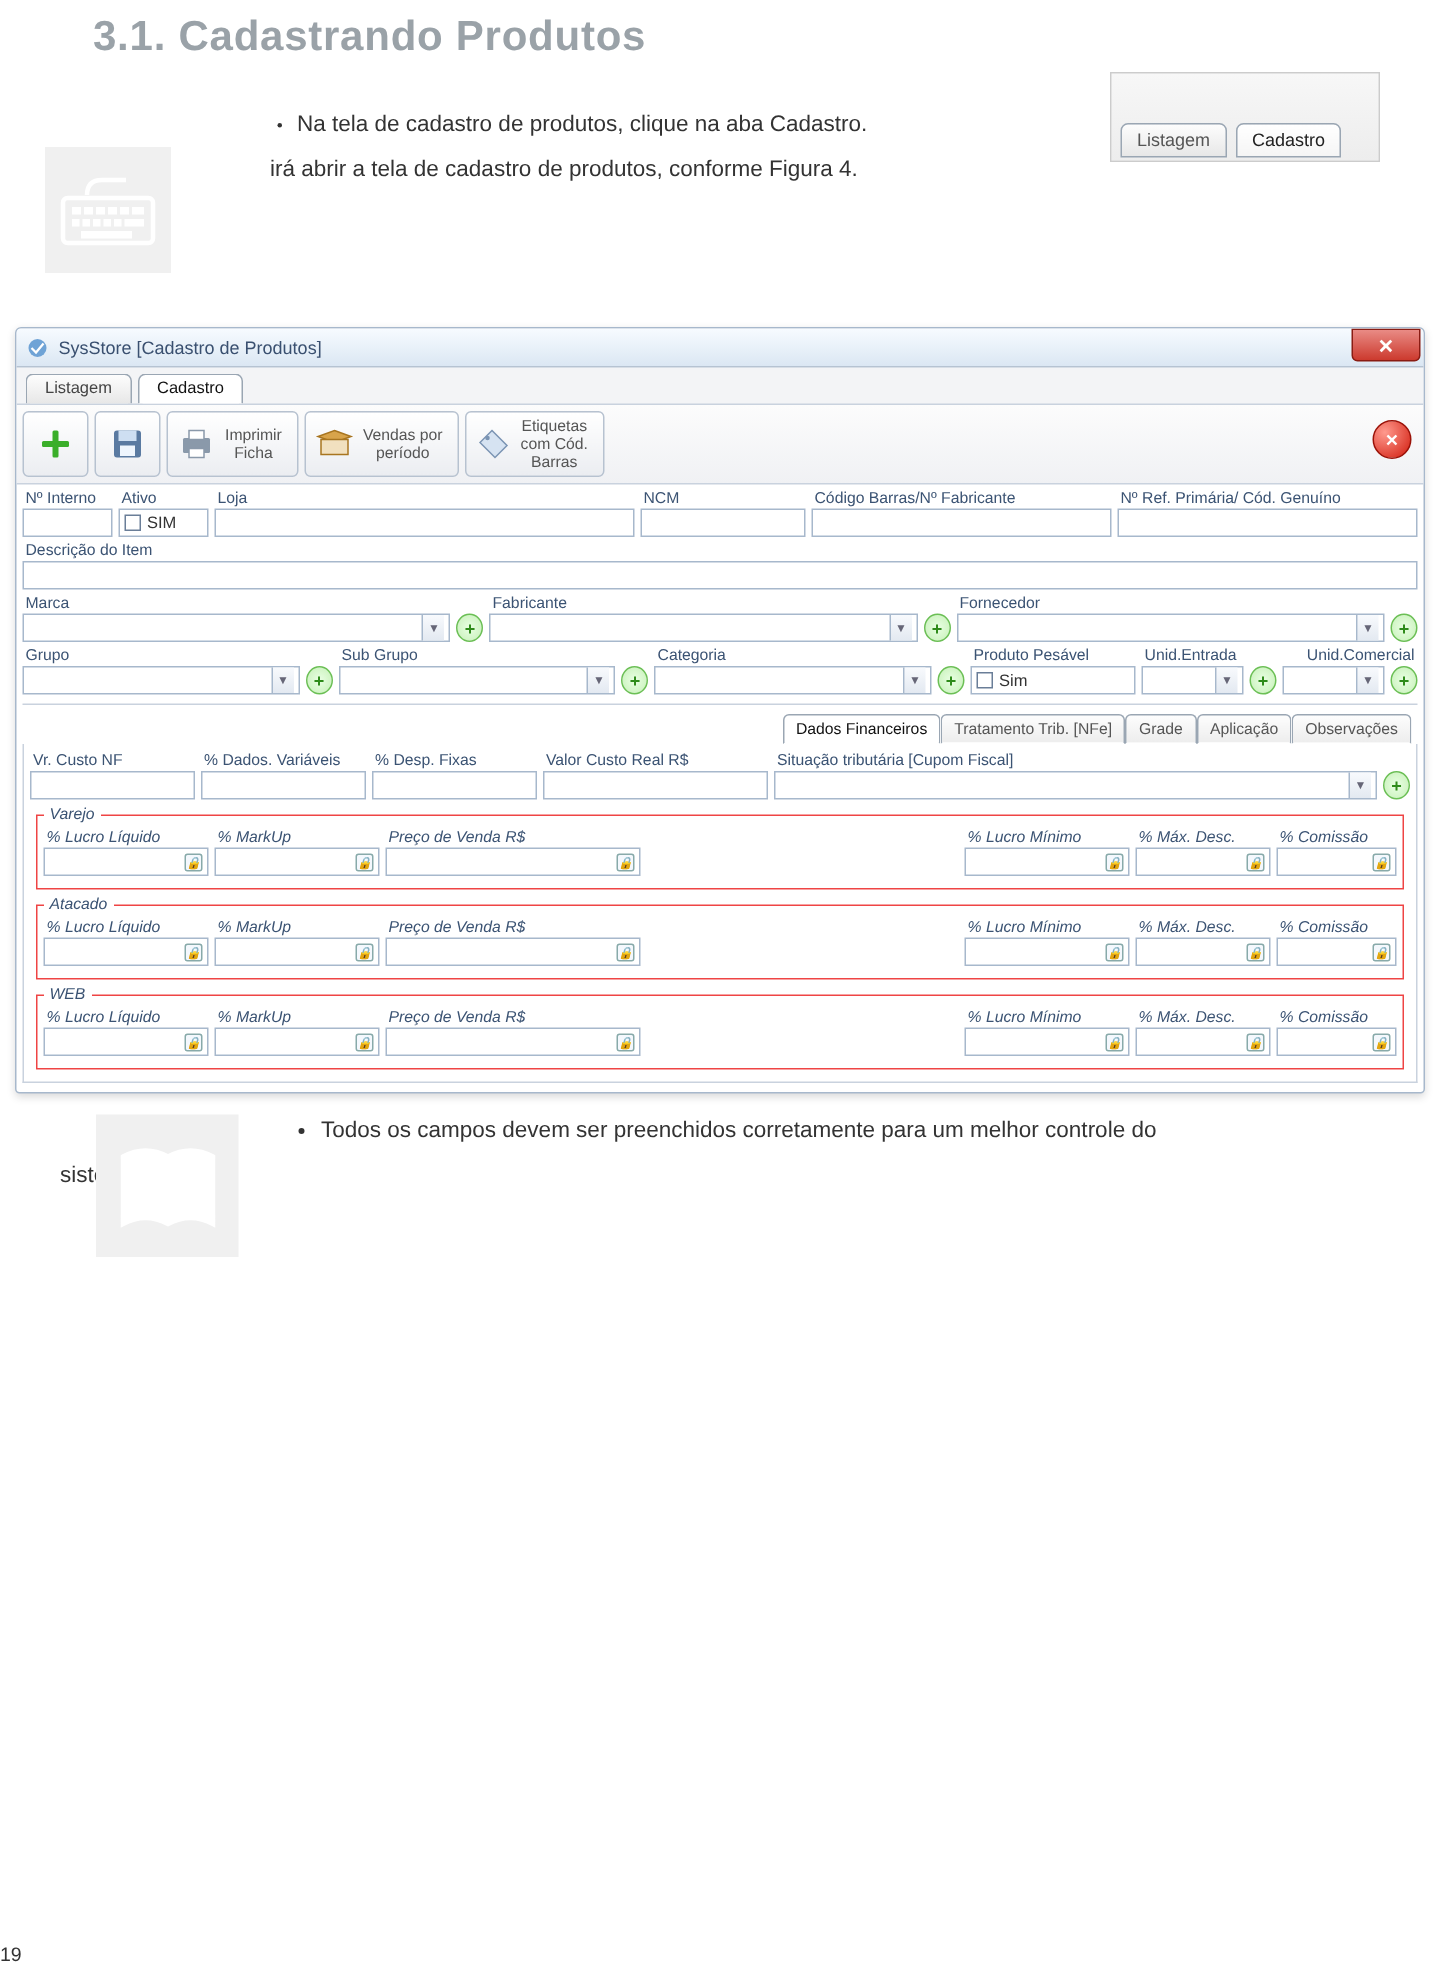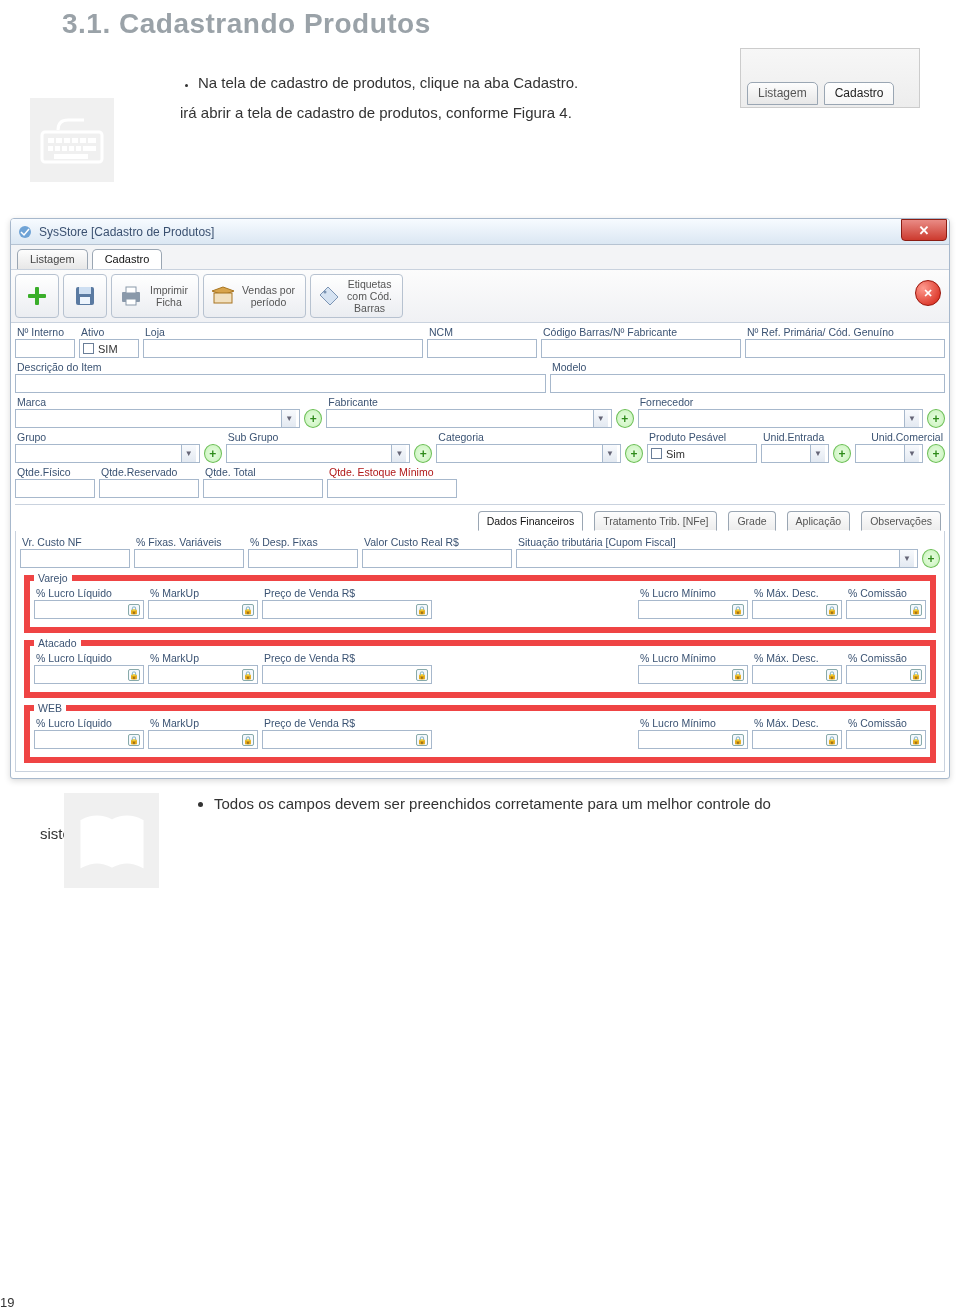--- a/index.html
+++ b/index.html
@@ -173,35 +173,35 @@
   }
   .add-icon{
     width:18px;height:19px;border:1px solid #6bbf55;border-radius:50%;
     display:flex;align-items:center;justify-content:center;
     color:#2e8b1a;background:radial-gradient(#e9ffe3,#c6f0b8);margin-left:2px;cursor:pointer;
     font-weight:bold;font-size:12px;flex:0 0 18px;align-self:flex-end;
   }
   .finput .inner-input{flex:1;}
   .chk{width:11px;height:11px;border:1px solid #6a7e98;display:inline-block;margin-right:4px;background:#fff;}
   .inner-tabs-row{
-    display:flex;justify-content:flex-end;gap:11px;padding:6px 4px 0 4px;
+    display:flex;justify-content:flex-end;gap:0;padding:6px 4px 0 4px;
     border-top:1px solid #c9d2de;margin-top:6px;
   }
   .inner-tab{
     font-size:10.5px;padding:3px 8px;border:1px solid #9aa6b3;border-bottom:1px solid #fff;
     border-radius:4px 4px 0 0;background:linear-gradient(#fdfdfd,#ededed);cursor:pointer;color:#555;
   }
   .inner-tab.active{background:#fff;color:#111;}
   .padlock{
     width:12px;height:12px;border:1px solid #8aa;border-radius:2px;
     display:inline-flex;align-items:flex-end;justify-content:center;
     color:#667;font-size:8px;margin-left:auto;background:#f4f8fd;cursor:pointer;
   }
   fieldset.price-section{
-    border:6px solid #ef4444;margin:4px 4px;padding:2px 4px 6px;
+    border:1px solid #ef4444;margin:4px 4px;padding:2px 4px 6px;font-style:italic;
   }
   fieldset.price-section legend{font-size:10.5px;color:#3b5373;padding:0 4px;}
   .figcap{text-align:center;font-size:12px;margin:22px 0 34px;}
   .note-block{
     position:relative;min-height:110px;margin-top:10px;padding:0 20px 0 150px;
   }
   .book-icon{
     position:absolute;left:24px;top:4px;width:95px;height:95px;background:#f0f0f0;
     display:flex;align-items:center;justify-content:center;
   }
@@ -355,24 +355,20 @@
             <span class="flabel">Nº Ref. Primária/ Cód. Genuíno</span>
             <div class="finput"></div>
           </div>
       </div>
 
       <div class="row">
         <div class="field grow2">
             <span class="flabel">Descrição do Item</span>
             <div class="finput"></div>
           </div>
-        <div class="field" style="flex:0 0 395px;">
-            <span class="flabel">Modelo</span>
-            <div class="finput"></div>
-          </div>
       </div>
 
       <div class="row">
         <div class="field grow1">
             <span class="flabel">Marca</span>
           <div class="field-with-add">
               <div class="finput with-combo grow1">
                 <span class="inner-input"></span>
                 <span class="combo-arrow">▼</span>
               </div>
@@ -454,56 +450,37 @@
             <div class="field-with-add">
               <div class="finput with-combo grow1">
                 <span class="inner-input"></span>
                 <span class="combo-arrow">▼</span>
               </div>
               <div class="add-icon">+</div>
             </div>
           </div>
       </div>
 
-      <div class="row">
-        <div class="field" style="flex:0 0 80px;">
-            <span class="flabel">Qtde.Físico</span>
-            <div class="finput"></div>
-          </div>
-        <div class="field" style="flex:0 0 100px;">
-            <span class="flabel">Qtde.Reservado</span>
-            <div class="finput"></div>
-          </div>
-        <div class="field" style="flex:0 0 120px;">
-            <span class="flabel">Qtde. Total</span>
-            <div class="finput"></div>
-          </div>
-        <div class="field" style="flex:0 0 130px;">
-            <span class="flabel red">Qtde. Estoque Mínimo</span>
-            <div class="finput"></div>
-          </div>
-        <div style="flex:1;"></div>
-      </div>
 
       <div class="inner-tabs-row">
         <div class="inner-tab active">Dados Financeiros</div>
         <div class="inner-tab">Tratamento Trib. [NFe]</div>
         <div class="inner-tab">Grade</div>
         <div class="inner-tab">Aplicação</div>
         <div class="inner-tab">Observações</div>
       </div>
 
       <div style="border:1px solid #c9d2de;border-top:none;padding:4px;">
         <div class="row">
           <div class="field w-m">
               <span class="flabel">Vr. Custo NF</span>
               <div class="finput"></div>
             </div>
           <div class="field w-m">
-              <span class="flabel">% Fixas. Variáveis</span>
+              <span class="flabel">% Dados. Variáveis</span>
               <div class="finput"></div>
             </div>
           <div class="field w-m">
               <span class="flabel">% Desp. Fixas</span>
               <div class="finput"></div>
             </div>
           <div class="field w-l">
               <span class="flabel">Valor Custo Real R$</span>
               <div class="finput"></div>
             </div>

